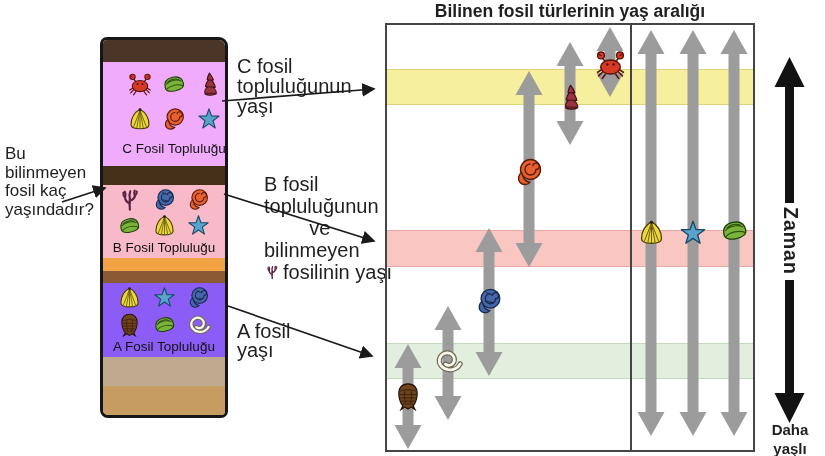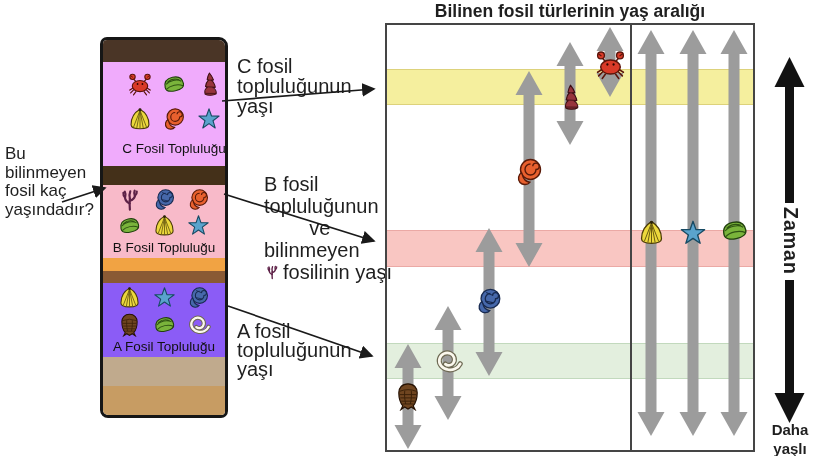--- a/index.html
+++ b/index.html
@@ -232,23 +232,20 @@
             </g>
           </svg></span>
         <span>fosilinin yaşı</span>
       </div>
     </div>
   <div id="ann-a" class="ann">
       <div class="ann-line">
         <span>A fosil</span>
       </div>
       <div class="ann-line">
-        <span>topluluğunun</span>
-      </div>
-      <div class="ann-line">
         <span>yaşı</span>
       </div>
     </div>
 
   <div id="bands">
       <div class="band" style="top: 69px; height: 34px; background: rgb(245, 239, 158); border-top: 1px solid rgb(221, 210, 123); border-bottom: 1px solid rgb(221, 210, 123);"></div>
       <div class="band" style="top: 230px; height: 35px; background: rgb(249, 198, 194); border-top: 1px solid rgb(235, 169, 165); border-bottom: 1px solid rgb(235, 169, 165);"></div>
       <div class="band" style="top: 343px; height: 34px; background: rgb(227, 239, 222); border-top: 1px solid rgb(194, 217, 189); border-bottom: 1px solid rgb(194, 217, 189);"></div>
     </div>
   <div id="chart-box"></div>

